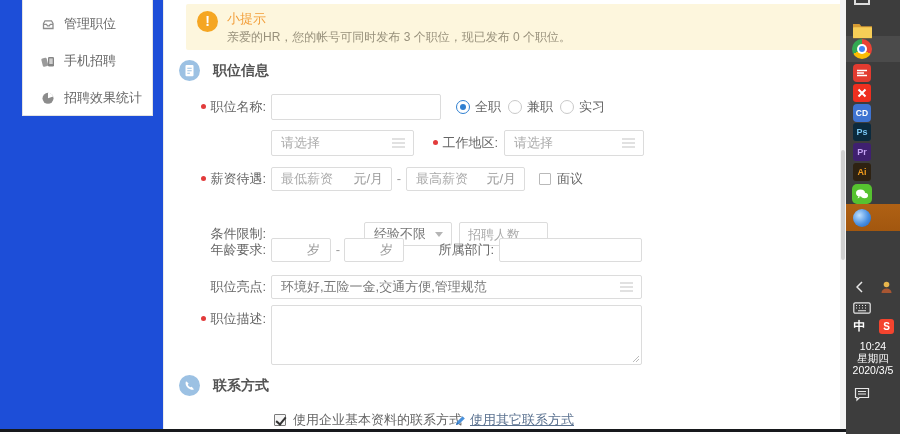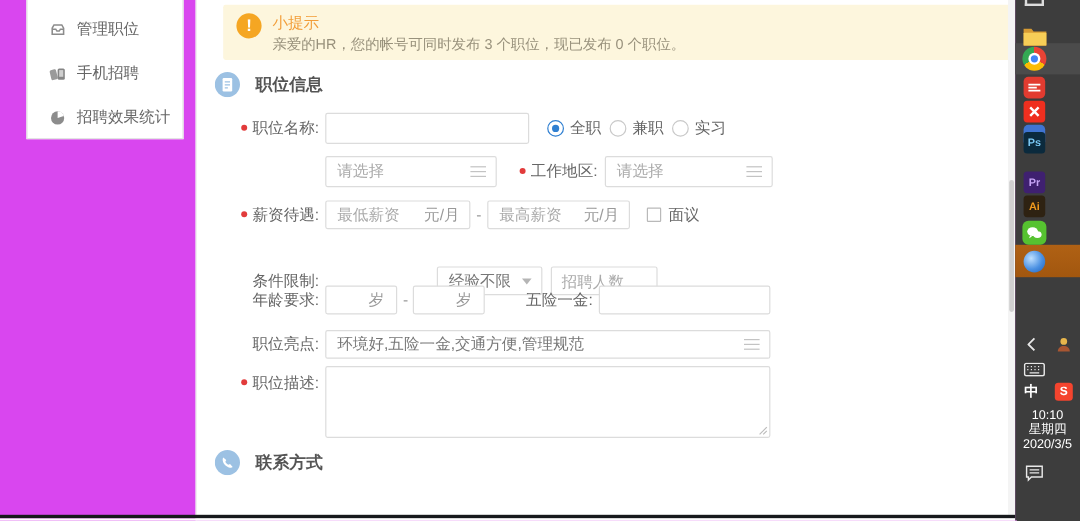--- a/index.html
+++ b/index.html
@@ -1,17 +1,17 @@
 <!DOCTYPE html>
 <html><head>
 <meta charset="utf-8">
 <style>
   * { margin:0; padding:0; box-sizing:border-box; }
   html,body { width:900px; height:434px; font-family:"Liberation Sans", sans-serif; }
-  .screen { position:relative; width:900px; height:434px; background:#d946ef; overflow:hidden; }
+  .screen { position:relative; width:900px; height:434px; background:#1d4ed8; overflow:hidden; }
 
   
   .sidebar-card { position:absolute; left:22px; top:-10px; width:131px; height:126px; background:#fff; border:1px solid #e3e3e3; }
   .side-item { position:absolute; left:18px; height:16px; display:flex; align-items:center; gap:9px; color:#666; font-size:13px; cursor:pointer; white-space:nowrap; }
   .side-item svg { flex:0 0 auto; }
 
   
   .content { position:absolute; left:163px; top:0; width:683px; height:434px; background:#fff; border-left:1px solid #ebebeb; }
 
   .tip { position:absolute; left:22px; top:4px; width:658px; height:46px; background:#fdf6dd; border-radius:2px; }
@@ -177,21 +177,21 @@
 
     <div class="row" style="top:238px; height:24px;">
       <div class="flabel" style="line-height:24px"><span>年龄要求:</span></div>
       <div class="sel" style="left:107px; width:60px; height:24px; padding-right:22px;">
         <span class="unit" style="right:10px">岁</span>
       </div>
       <div class="dash" style="left:168px; width:12px; line-height:24px;">-</div>
       <div class="sel" style="left:180px; width:60px; height:24px; padding-right:22px;">
         <span class="unit" style="right:10px">岁</span>
       </div>
-      <div class="flabel" style="left:240px; width:90px; line-height:24px"><span>五险一金:</span></div>
+      <div class="flabel" style="left:240px; width:90px; line-height:24px"><span>所属部门:</span></div>
       <input class="txt" style="left: 335px; width: 143px; height: 24px;">
     </div>
 
     <div class="row" style="top:275px; height:24px;">
       <div class="flabel" style="line-height:24px"><span>职位亮点:</span></div>
       <div class="sel" style="left:107px; width:371px; height:24px;">
         <span class="val">环境好,五险一金,交通方便,管理规范</span>
         <span class="burger"></span>
       </div>
     </div>
@@ -206,20 +206,29 @@
     </div>
 
     <div class="sec-head" style="left:15px; top:375px;justify-content:flex-end;">
       <svg width="21" height="21" viewBox="0 0 21 21">
           <circle cx="10.5" cy="10.5" r="10.5" fill="#9cc1e3"></circle>
           <path d="M7 6.2 c-1.2 2.4 .3 5.6 2.9 7.4 2.2 1.5 4.3 1.6 5 .6 l-2.2-2.5 -1.4 .6 c-1 -.5 -2.1 -1.6 -2.5 -2.6 l.8-1.4 z" fill="#fff"></path>
         </svg>
       <span class="sec-title">联系方式</span>
     </div>
 
+    <div class="row" style="top:412px; height:16px;">
+      <span class="cbx checked" style="left:110px; top:2px;"></span>
+      <span class="cbx-label" style="left:129px; line-height:16px;">使用企业基本资料的联系方式</span>
+      <svg class="grip" style="left:290px; top:2px; position:absolute;" width="13" height="13" viewBox="0 0 13 13">
+          <path d="M2 11 l1.2-3.4 5.4-5.4 2.2 2.2 -5.4 5.4 z" fill="#4a90d9"></path>
+          <path d="M2 11 l1-2.9 1.9 1.9 z" fill="#2d6db3"></path>
+        </svg>
+      <span class="link" style="left:306px; line-height:16px;">使用其它联系方式</span>
+    </div>
 
   </div>
 
   <div class="scroll-track"></div>
   <div class="scroll-thumb"></div>
   <div class="bottom-line"></div>
   <div class="below-line"></div>
 
   <div class="taskbar">
     <div class="tb-hover"></div>
@@ -253,21 +262,21 @@
           <svg width="10" height="10" viewBox="0 0 10 10">
             <path d="M1.5 1.5 L8.5 8.5 M8.5 1.5 L1.5 8.5" stroke="#fff" stroke-width="2"></path>
           </svg>
         </div>
     </div>
 
     <div class="tb-item" style="top:102px; height:22px;">
       <div class="tile" style="width:18px;height:18px;background:#3f74d2;font-size:8.5px;">CD</div>
     </div>
 
-    <div class="tb-item" style="top:108px; height:22px;">
+    <div class="tb-item" style="top:121px; height:22px;">
       <div class="tile" style="width:18px;height:18px;background:#0b2a3d;color:#79c6f2;font-size:9px;border-radius:3px;">Ps</div>
     </div>
 
     <div class="tb-item" style="top:141px; height:22px;">
       <div class="tile" style="width:18px;height:18px;background:#3f2070;color:#c5a3f5;font-size:9px;border-radius:3px;">Pr</div>
     </div>
 
     <div class="tb-item" style="top:161px; height:22px;">
       <div class="tile" style="width:18px;height:18px;background:#2e2212;color:#f29b1d;font-size:9px;border-radius:3px;">Ai</div>
     </div>
@@ -306,21 +315,21 @@
     </div>
 
     <div class="tb-item" style="top:318px; height:16px; width:27px;">
       <span class="lang">中</span>
     </div>
     <div class="tb-item" style="top:318px; height:16px; left:27px; width:27px;">
       <div class="tile" style="width:15px;height:15px;background:#f4442e;border-radius:3px;font-size:10px;">S</div>
     </div>
 
     <div class="clock">
-      <div>10:10</div>
+      <div>10:24</div>
       <div>星期四</div>
       <div>2020/3/5</div>
     </div>
 
     <div class="tb-item" style="top:385px; height:18px;">
       <svg width="16" height="15" viewBox="0 0 16 15">
           <path d="M1.5 1.5 h13 v9 h-9 l-2.5 2.5 v-2.5 h-1.5 z" fill="none" stroke="#e8e8e8" stroke-width="1.2"></path>
           <path d="M4 4.5 h8 M4 7 h8" stroke="#e8e8e8" stroke-width="1.1"></path>
         </svg>
     </div>

